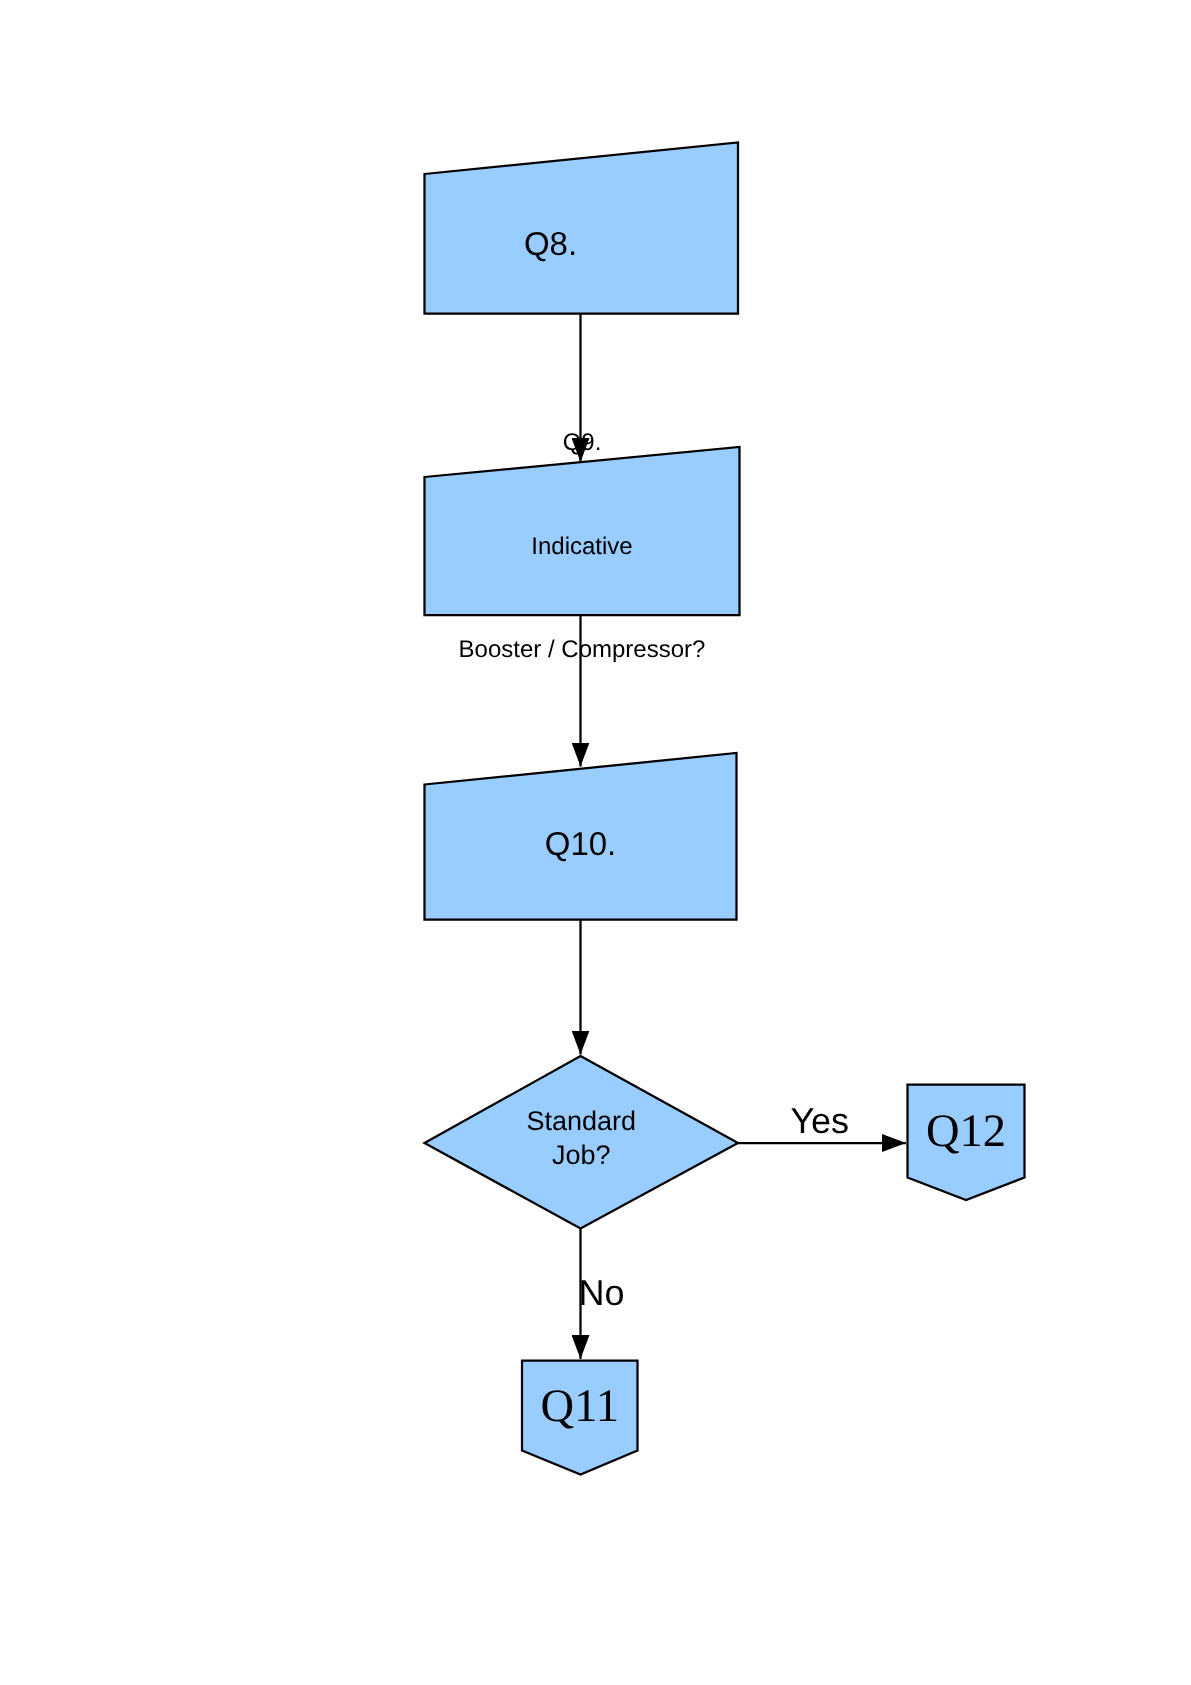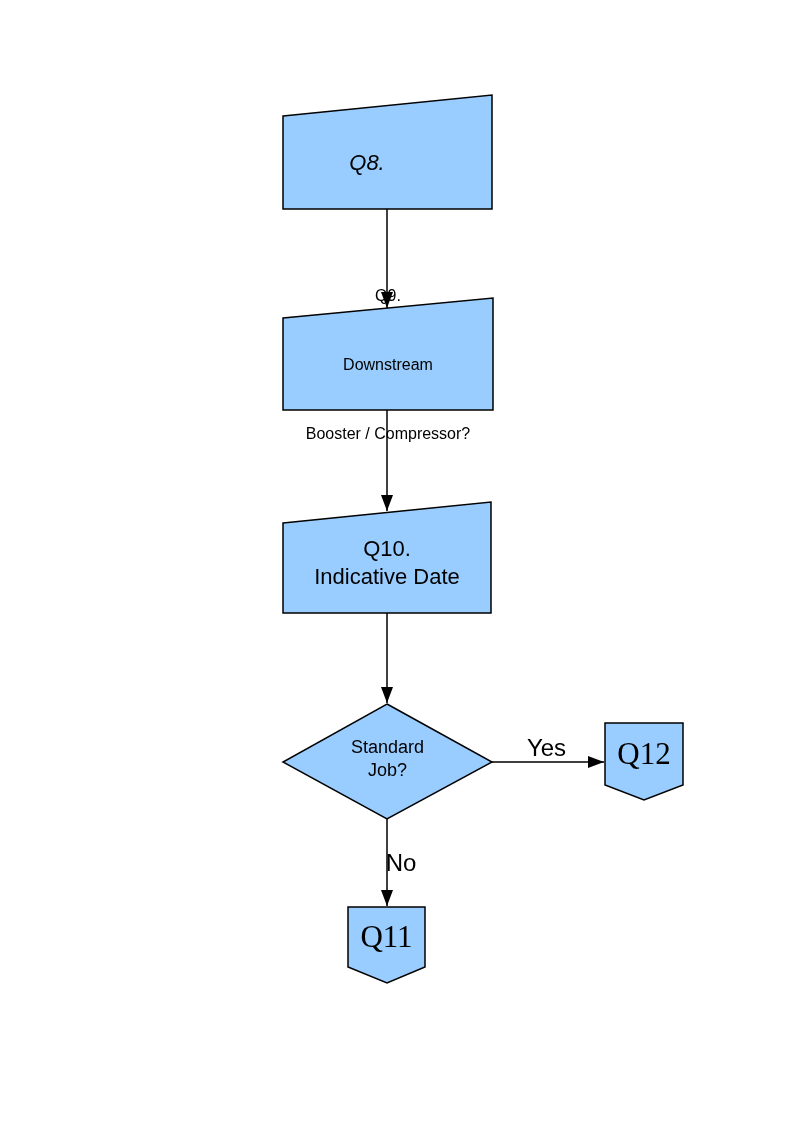--- a/index.html
+++ b/index.html
@@ -49,33 +49,32 @@
     <line x1="387" y1="819" x2="387" y2="906" marker-end="url(#arrowhead)"></line>
 
     <polygon points="283,116 492,95 492,209 283,209" fill="#99CCFF"></polygon>
     <polygon points="283,318 493,298 493,410 283,410" fill="#99CCFF"></polygon>
     <polygon points="283,523 491,502 491,613 283,613" fill="#99CCFF"></polygon>
     <polygon points="387,704 492,762 387,819 283,762" fill="#99CCFF"></polygon>
     <polygon points="605,723 683,723 683,785 644,800 605,785" fill="#99CCFF"></polygon>
     <polygon points="348,907 425,907 425,967 387,983 348,967" fill="#99CCFF"></polygon>
   </svg>
 
-  <div class="label fs-box" style="left:283px; top:116px; width:168px; height:93px;font-style:italic;">
+  <div class="label fs-box" style="left:283px; top:116px; width:168px; height:93px;">
     <div>Q8.</div>
   </div>
 
   <div class="label fs-small" style="left:283px; top:318px; width:210px; height:92px;">
     <div>Q9.</div>
-    <div>Downstream</div>
+    <div>Indicative</div>
     <div>Booster / Compressor?</div>
   </div>
 
   <div class="label fs-box" style="left:283px; top:513px; width:208px; height:100px;">
     <div>Q10.</div>
-    <div>Indicative Date</div>
   </div>
 
   <div class="label fs-diam" style="left:283px; top:702px; width:209px; height:113px;">
     <div>Standard</div>
     <div>Job?</div>
   </div>
 
   <div class="label fs-conn" style="left:605px; top:723px; width:78px; height:62px;">
     <div>Q12</div>
   </div>

